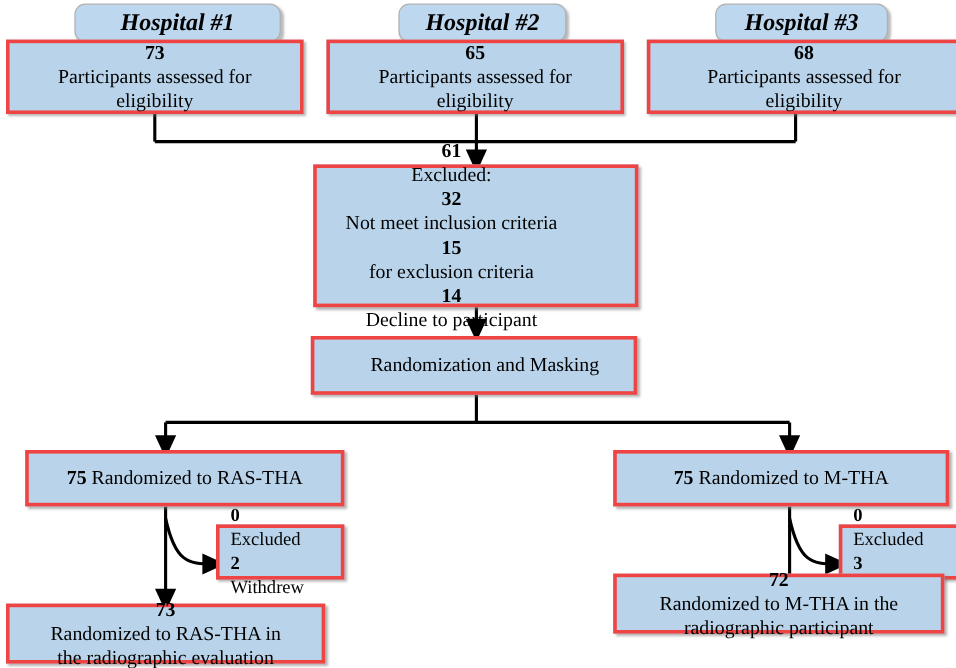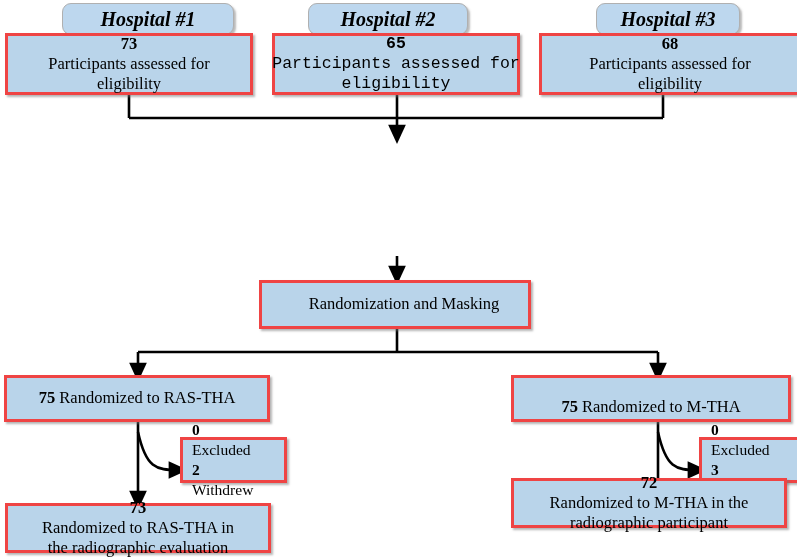--- a/index.html
+++ b/index.html
@@ -98,62 +98,74 @@
     <path d="M138,432 C146,468 156,470 178,470" stroke="#000" stroke-width="2.6" fill="none" marker-end="url(#arrow)"></path>
 
     <path d="M658,422 L658,500" stroke="#000" stroke-width="2.6" fill="none" marker-end="url(#arrow)"></path>
 
     <path d="M658,432 C666,468 676,470 697,470" stroke="#000" stroke-width="2.6" fill="none" marker-end="url(#arrow)"></path>
   </svg>
 
   <div class="tab" style="left:62px; top:3px; width:172px; height:32px;">
     <span>Hospital #1</span>
   </div>
-  <div class="tab" style="left:308px; top:3px; width:160px; height:32px;">
+  <div class="tab" style="left:332px; top:3px; width:140px; height:32px;">
     <span>Hospital #2</span>
   </div>
   <div class="tab" style="left:596px; top:3px; width:144px; height:32px;">
     <span>Hospital #3</span>
   </div>
 
   <div class="box" style="left:5px; top:33px; width:248px; height:62px;">
     <span class="lines ctr">
       <span><b class="num">73</b>
       <span>Participants assessed for</span></span>
       <span>eligibility</span>
     </span>
   </div>
 
-  <div class="box" style="left:272px; top:33px; width:248px; height:62px;font-family:Liberation Mono, monospace;">
+  <div class="box" style="left:272px; top:33px; width:248px; height:62px;">
     <span class="lines ctr">
       <span><b class="num">65</b>
       <span>Participants assessed for</span></span>
       <span>eligibility</span>
     </span>
   </div>
 
   <div class="box" style="left:539px; top:33px; width:262px; height:62px;">
     <span class="lines ctr">
       <span><b class="num">68</b>
       <span>Participants assessed for</span></span>
       <span>eligibility</span>
     </span>
   </div>
 
+  <div class="box" style="left:261px; top:137px; width:271px; height:119px; justify-content:flex-start; padding-left:24px;">
+    <span class="lines">
+      <span class="ctr"><b class="num">61</b>
+        <span>Excluded:</span></span>
+      <span><b class="num">32</b>
+        <span>Not meet inclusion criteria</span></span>
+      <span><b class="num">15</b>
+        <span>for exclusion criteria</span></span>
+      <span><b class="num">14</b>
+        <span>Decline to participant</span></span>
+    </span>
+  </div>
 
   <div class="box" style="left:259px; top:280px; width:272px; height:49px;padding-left:24px;">
     <span>Randomization and Masking</span>
   </div>
 
-  <div class="box" style="left:4px; top:375px; width:266px; height:47px;">
+  <div class="box" style="left:21px; top:375px; width:266px; height:47px;">
     <span><b class="num">75</b>
       <span>Randomized to RAS-THA</span></span>
   </div>
 
-  <div class="box" style="left:511px; top:375px; width:280px; height:47px;align-items:flex-end;">
+  <div class="box" style="left:511px; top:375px; width:280px; height:47px;">
     <span><b class="num">75</b>
       <span>Randomized to M-THA</span></span>
   </div>
 
   <div class="box small" style="left:180px; top:437px; width:107px; height:46px;">
     <span class="lines">
       <span><b class="num">0</b>
         <span>Excluded</span></span>
       <span><b class="num">2</b>
         <span>Withdrew</span></span>

